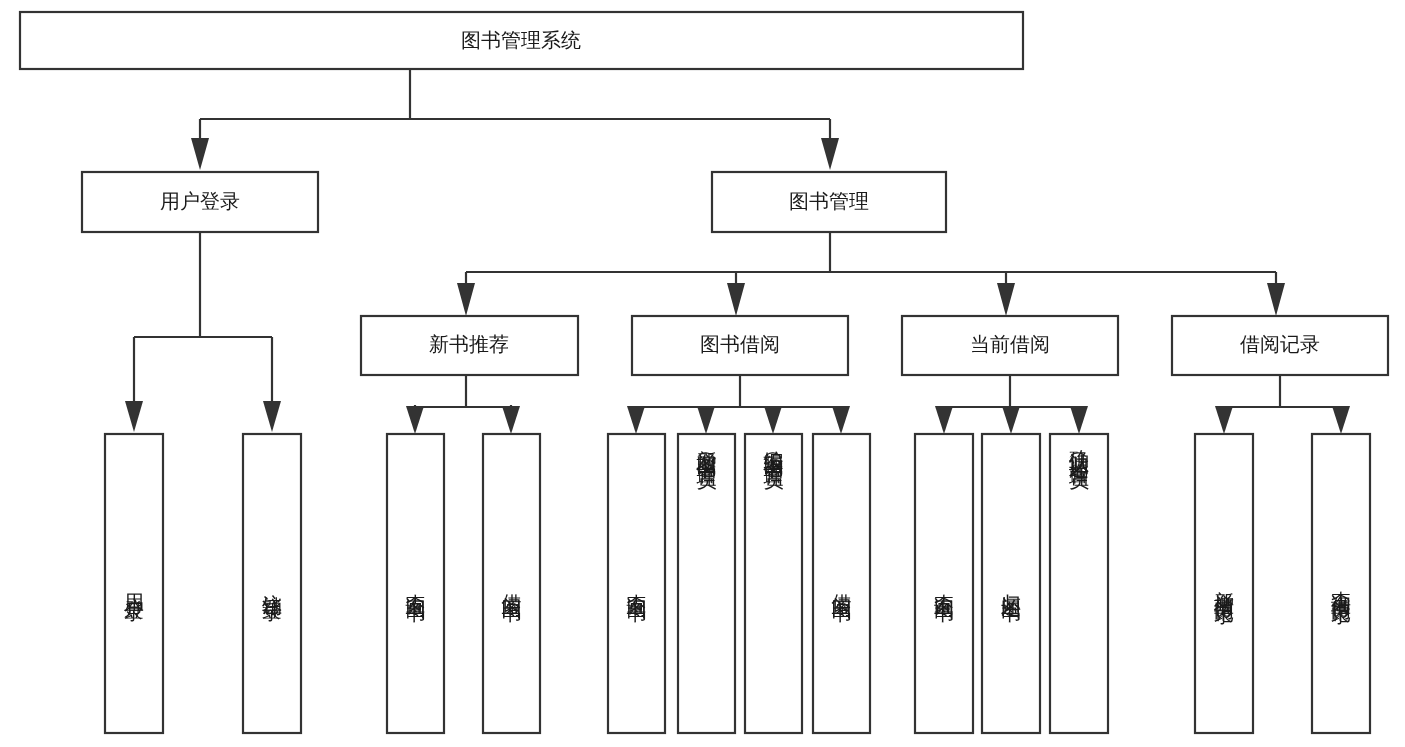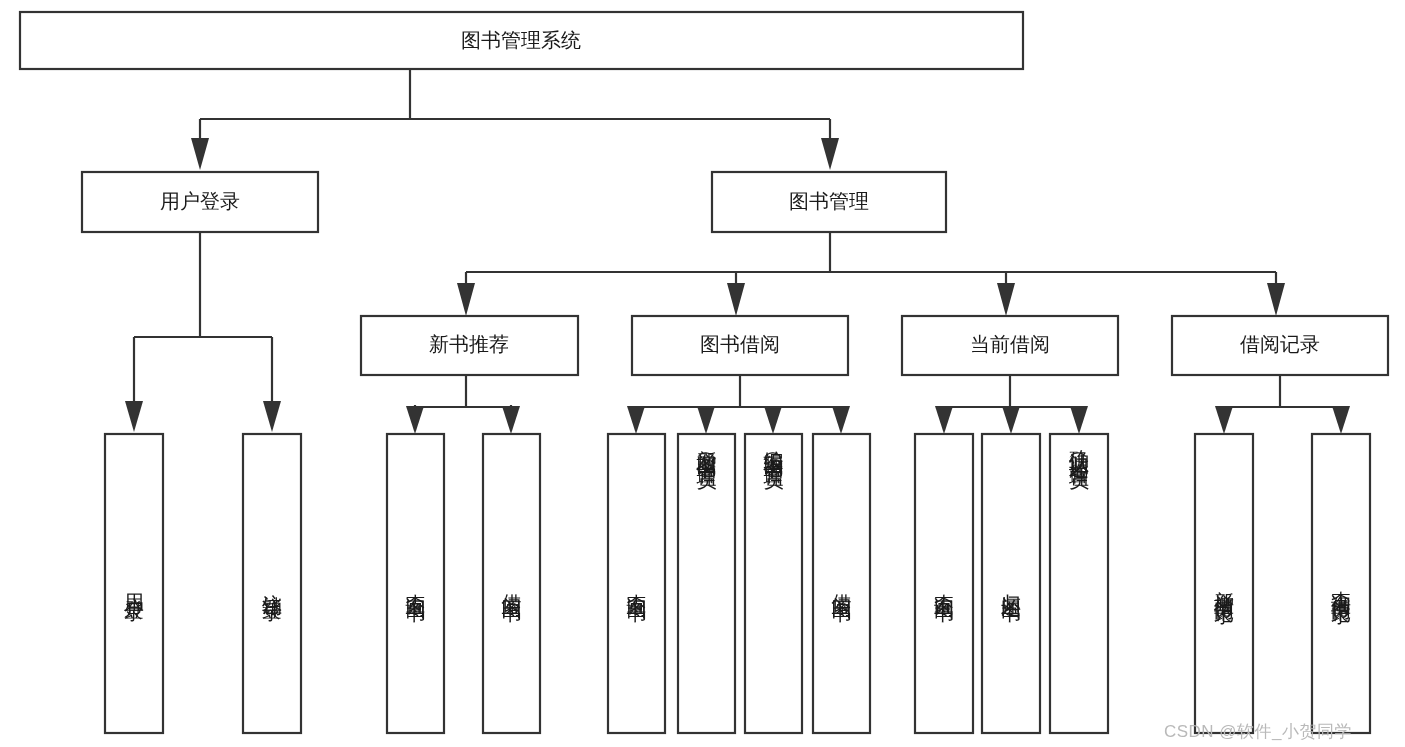--- a/index.html
+++ b/index.html
@@ -217,14 +217,13 @@
   <div class="vlabel-wrap" style="left:1050px; top:434px; width:58px; height:299px; align-items:flex-start;">
     <span class="vlabel">确认归还（管理员）</span>
   </div>
   <div class="vlabel-wrap" style="left:1195px; top:434px; width:58px; height:299px;">
     <span class="vlabel">新增借阅记录</span>
   </div>
   <div class="vlabel-wrap" style="left:1312px; top:434px; width:58px; height:299px;">
     <span class="vlabel">查询借阅记录</span>
   </div>
 
-  <div id="watermark">CSDN @软件_小贺同学</div>
 </div>
 
 </body></html>

